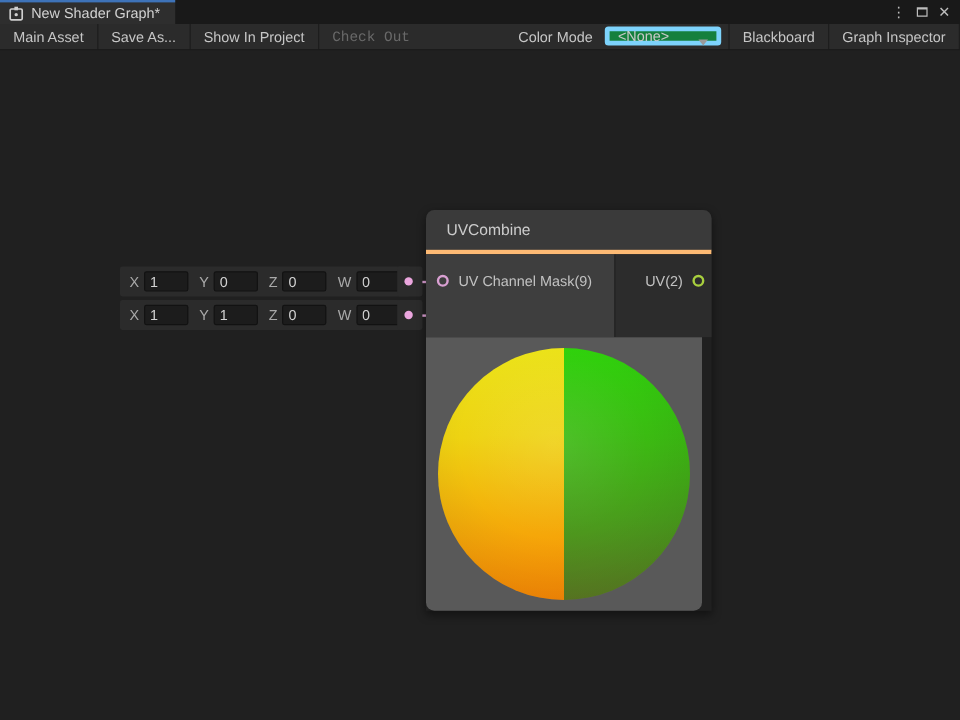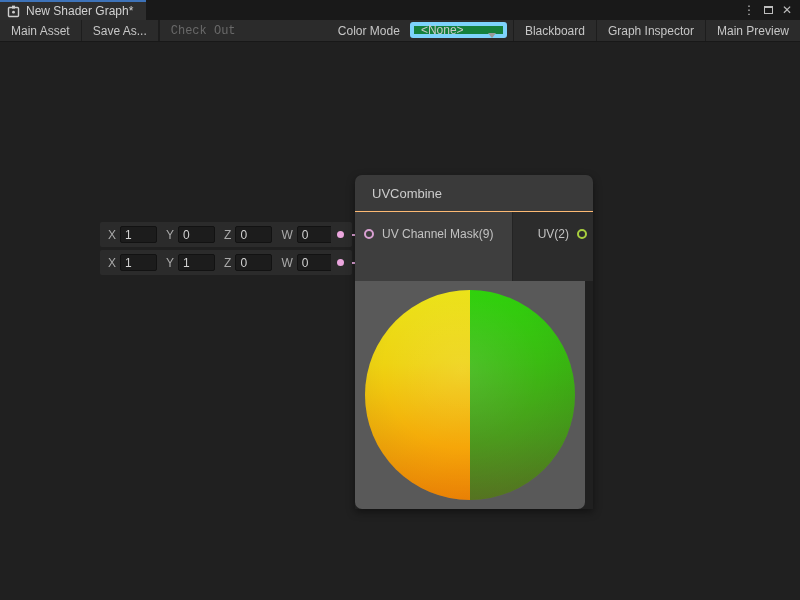--- a/index.html
+++ b/index.html
@@ -48,21 +48,21 @@
   .vecrow .fbox:last-child { margin-right:0; }
   .stub { position:absolute; width:21px; height:25px; background:#2b2b2b; border-radius:2px; }
   .stub .dot { position:absolute; left:6px; top:9px; width:7px; height:7px;
                border-radius:50%; background:#eba6de; }
   .wire { position:absolute; height:2px; background:#e0a2d8; }
 
   
   .node { position:absolute; left:355px; top:133px; width:238px;
           box-shadow:0 3px 8px rgba(0,0,0,.45); border-radius:7px 7px 0 0; }
   .node-header { height:37px; background:#3a3a3a; border-radius:7px 7px 0 0;
-                 border-bottom:1px solid #fdba74; display:flex; align-items:center;
+                 border-bottom:4px solid #fdba74; display:flex; align-items:center;
                  padding-left:17px; color:#cccccc; font-size:13px; }
   .node-body { display:flex; height:69px; }
   .in-sec { width:157px; background:#3e3e3e; padding-top:8px; }
   .out-sec { flex:1; background:#2c2c2c; border-left:1px solid #242424; padding-top:8px; }
   .port-row { height:28px; display:flex; align-items:center; padding-left:9px; }
   .port-row .plabel { color:#c2c2c2; font-size:12px; margin-left:8px; white-space:nowrap; }
   .out-row { height:28px; display:flex; align-items:center; justify-content:flex-end;
              padding-right:6px; }
   .out-row .plabel { color:#c2c2c2; font-size:12px; margin-right:8px; }
   .ring { width:10px; height:10px; border-radius:50%; flex:0 0 auto; }
@@ -102,34 +102,34 @@
         </span>
       <span class="wbtn">✕</span>
     </div>
   </div>
 
   <div class="toolbar">
     <div class="tbtn">Main Asset</div>
     <div class="tsep"></div>
     <div class="tbtn">Save As...</div>
     <div class="tsep"></div>
+    <div class="tbtn">Show In Project</div>
     <div class="tsep"></div>
     <div class="tbtn disabled">Check Out</div>
     <div class="tspacer"></div>
     <div class="cm-label">Color Mode</div>
     <div class="dropdown">
       <span>&lt;None&gt;</span>
       <span class="dd-arrow"></span>
     </div>
     <div class="tsep"></div>
     <div class="tbtn">Blackboard</div>
     <div class="tsep"></div>
     <div class="tbtn">Graph Inspector</div>
     <div class="tsep"></div>
-    <div class="tbtn">Main Preview</div>
   </div>
 
   <div class="graph">
 
     <div class="wire" style="left:341px; top:192px; width:29px;"></div>
     <div class="wire" style="left:341px; top:220px; width:29px;"></div>
 
     <div class="vecrow" style="left:100px; top:180px;">
       <span class="flabel">X</span>
       <input class="fbox" value="1" style="">

